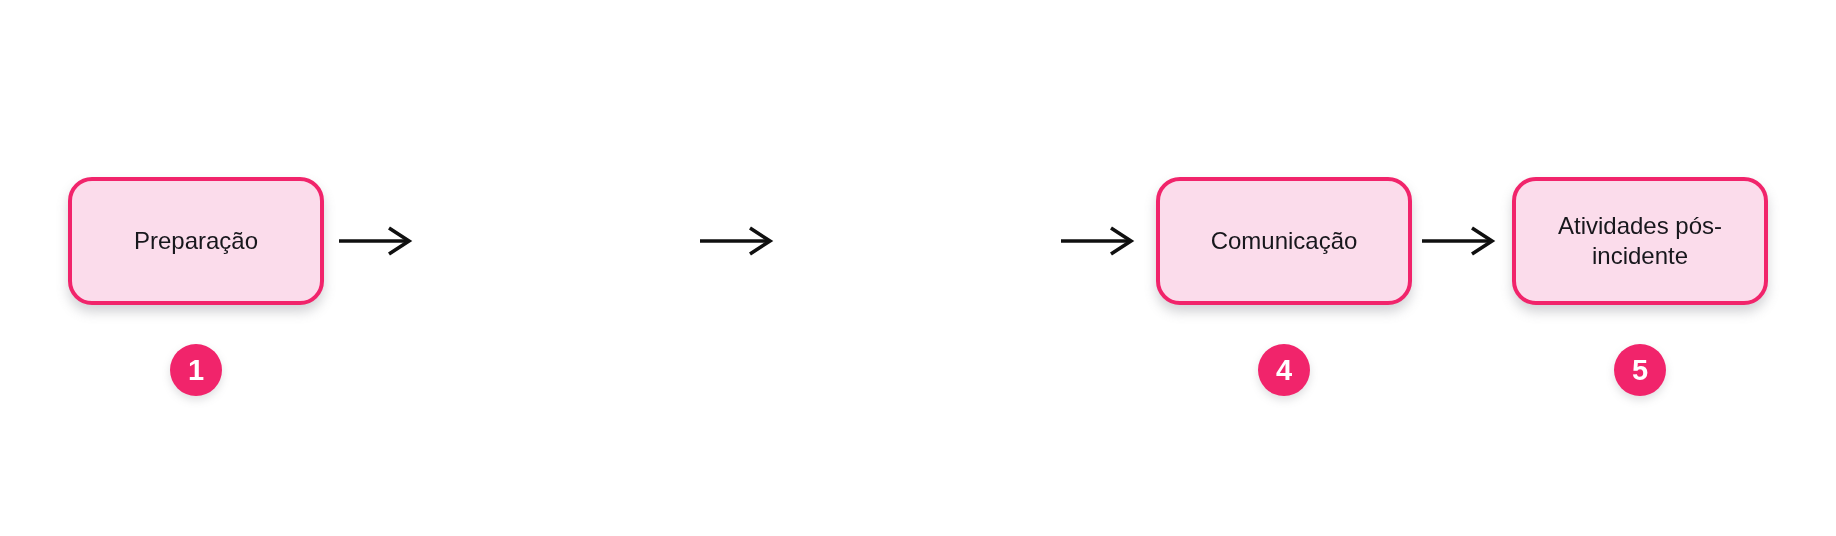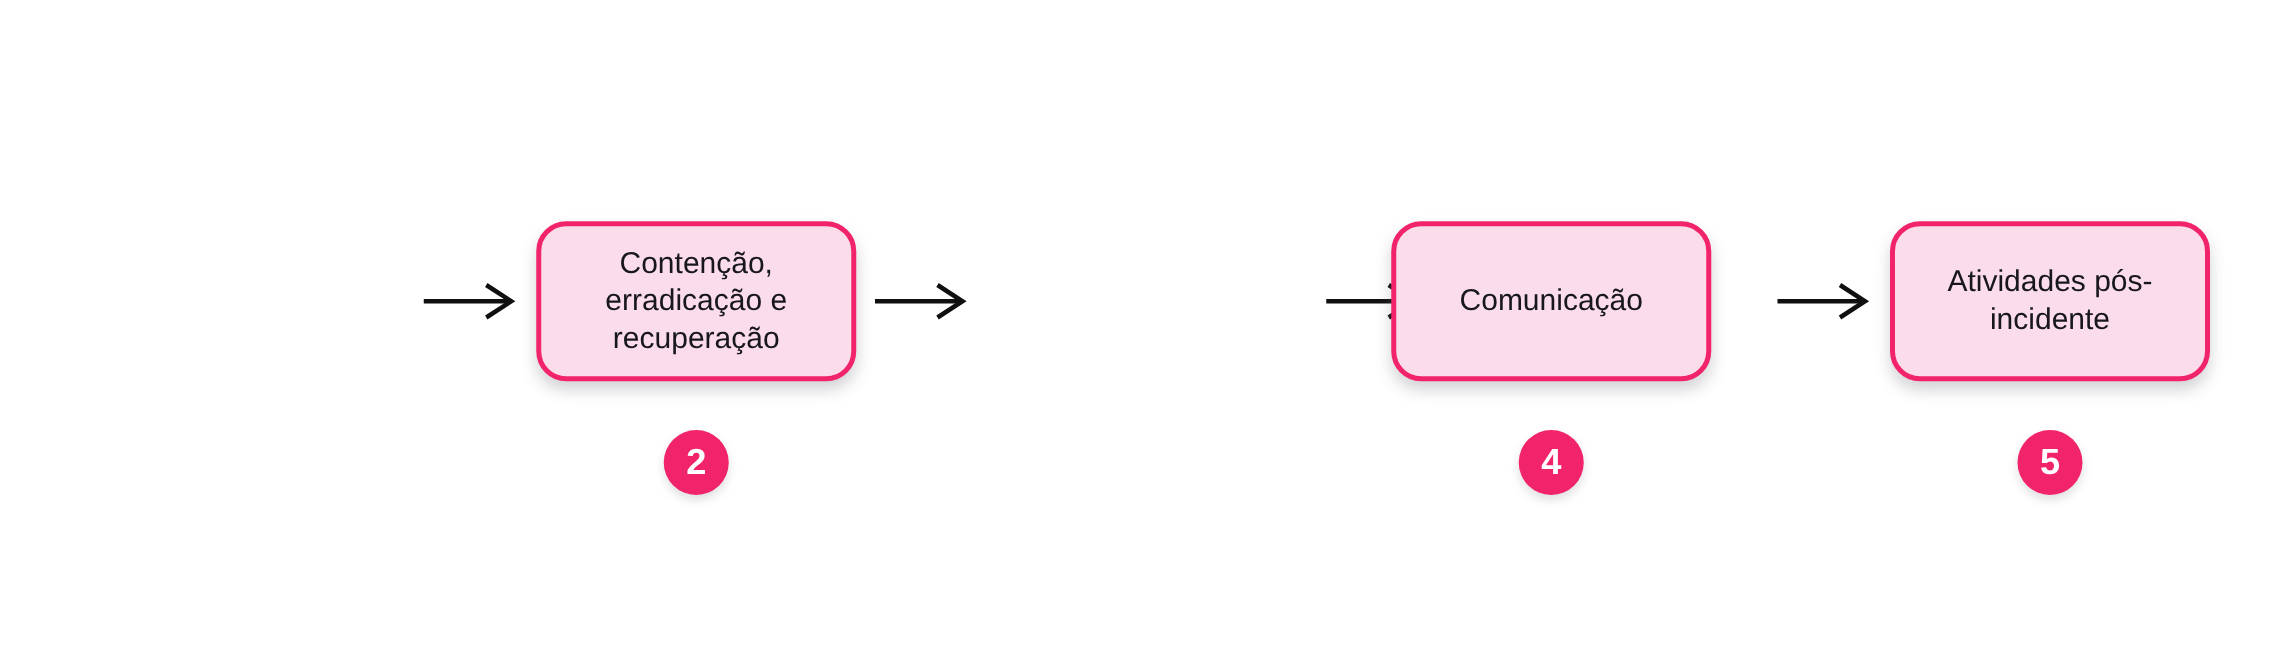--- a/index.html
+++ b/index.html
@@ -71,47 +71,45 @@
     stroke: var(--arrow, #101010);
     stroke-width: 3.6;
     fill: none;
   }
 </style>
 </head>
 <body>
 
 <div class="canvas">
 
+  <div class="flow-step" style="left:68px">
+    <div class="step-box">
+      <span class="step-label">Preparação</span>
+    </div>
+    <div class="step-number">1</div>
+  </div>
 
   <svg class="arrow" style="left:336px" viewBox="0 0 80 40">
     <line x1="3" y1="20" x2="70" y2="20"></line>
     <polyline points="53,7 73,20 53,33"></polyline>
   </svg>
 
-  <div class="flow-step" style="left:429px">
-    <div class="step-box">
-      <span class="step-label">Contenção,
-erradicação e
-recuperação</span>
-    </div>
-    <div class="step-number">2</div>
-  </div>
 
   <svg class="arrow" style="left:697px" viewBox="0 0 80 40">
     <line x1="3" y1="20" x2="70" y2="20"></line>
     <polyline points="53,7 73,20 53,33"></polyline>
   </svg>
 
 
   <svg class="arrow" style="left:1058px" viewBox="0 0 80 40">
     <line x1="3" y1="20" x2="70" y2="20"></line>
     <polyline points="53,7 73,20 53,33"></polyline>
   </svg>
 
-  <div class="flow-step" style="left:1113px">
+  <div class="flow-step" style="left:1156px">
     <div class="step-box">
       <span class="step-label">Comunicação</span>
     </div>
     <div class="step-number">4</div>
   </div>
 
   <svg class="arrow" style="left:1419px" viewBox="0 0 80 40">
     <line x1="3" y1="20" x2="70" y2="20"></line>
     <polyline points="53,7 73,20 53,33"></polyline>
   </svg>

